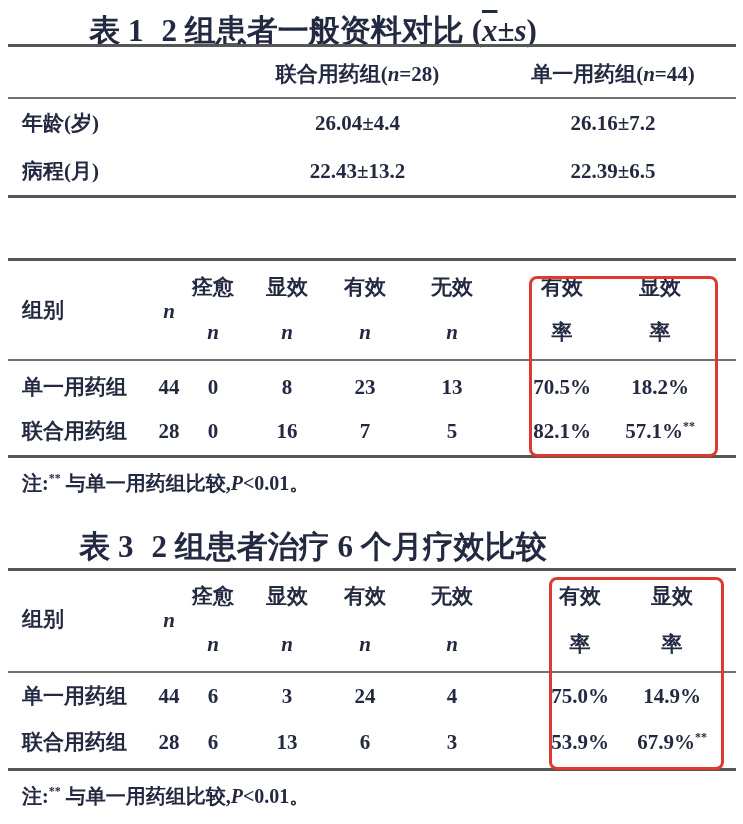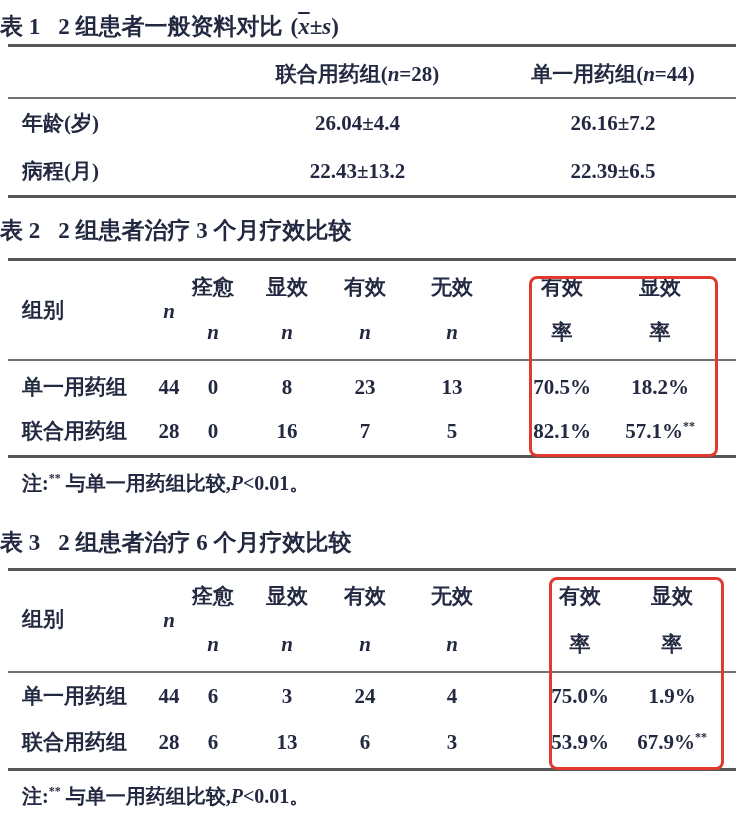--- a/index.html
+++ b/index.html
@@ -7,21 +7,21 @@
     position:relative;
     width:743px;height:824px;
     background:#ffffff;
     color:#232941;
     font-family:"Liberation Serif","DejaVu Serif",serif;
     font-weight:700;
     overflow:hidden;
   }
   .title{
     position:absolute;left:0;width:626px;
-    text-align:left;font-size:23px;line-height:1.1;
+    text-align:center;font-size:31px;line-height:1.1;
     white-space:nowrap;
   }
   .tlabel{margin-right:18px;}
   .stat{margin-left:8px;}
   .xbar{font-style:italic;text-decoration:overline;}
   .it{font-style:italic;}
   .rule{position:absolute;left:8px;width:728px;background:#565656;}
   .rule.thick{height:3px;}
   .rule.thin{height:2px;background:#707070;}
   .c{position:absolute;font-size:21px;line-height:1;text-align:center;white-space:nowrap;}
@@ -69,23 +69,20 @@
   <div class="c left" style="left:22px;top:113px">年龄(岁)</div>
   <div class="c t1c2" style="top:113px">26.04±4.4</div>
   <div class="c t1c3" style="top:113px">26.16±7.2</div>
 
   <div class="c left" style="left:22px;top:161px">病程(月)</div>
   <div class="c t1c2" style="top:161px">22.43±13.2</div>
   <div class="c t1c3" style="top:161px">22.39±6.5</div>
 
   <div class="rule thick" style="top:195px"></div>
 
-  <div class="title" style="top:218px">
-    <span class="tlabel">表 2</span><span>2 组患者治疗 3 个月疗效比较</span>
-  </div>
 
   <div class="rule thick" style="top:258px"></div>
 
   <div class="t2">
     <div class="c left colg" style="top:300px">组别</div>
     <div class="c coln it" style="top:301px">n</div>
 
     <div class="c col3" style="top:277px">痊愈</div>
     <div class="c col3 it" style="top:322px">n</div>
     <div class="c col4" style="top:277px">显效</div>
@@ -156,21 +153,21 @@
     <div class="rule thin" style="top:671px"></div>
 
     <div>
       <div class="c left colg" style="top:686px">单一用药组</div>
       <div class="c coln" style="top:686px">44</div>
       <div class="c col3" style="top:686px">6</div>
       <div class="c col4" style="top:686px">3</div>
       <div class="c col5" style="top:686px">24</div>
       <div class="c col6" style="top:686px">4</div>
       <div class="c col7" style="top:686px">75.0%</div>
-      <div class="c col8" style="top:686px"><span>1.9%</span><sup></sup></div>
+      <div class="c col8" style="top:686px"><span>14.9%</span><sup></sup></div>
     </div>
 
     <div>
       <div class="c left colg" style="top:732px">联合用药组</div>
       <div class="c coln" style="top:732px">28</div>
       <div class="c col3" style="top:732px">6</div>
       <div class="c col4" style="top:732px">13</div>
       <div class="c col5" style="top:732px">6</div>
       <div class="c col6" style="top:732px">3</div>
       <div class="c col7" style="top:732px">53.9%</div>

